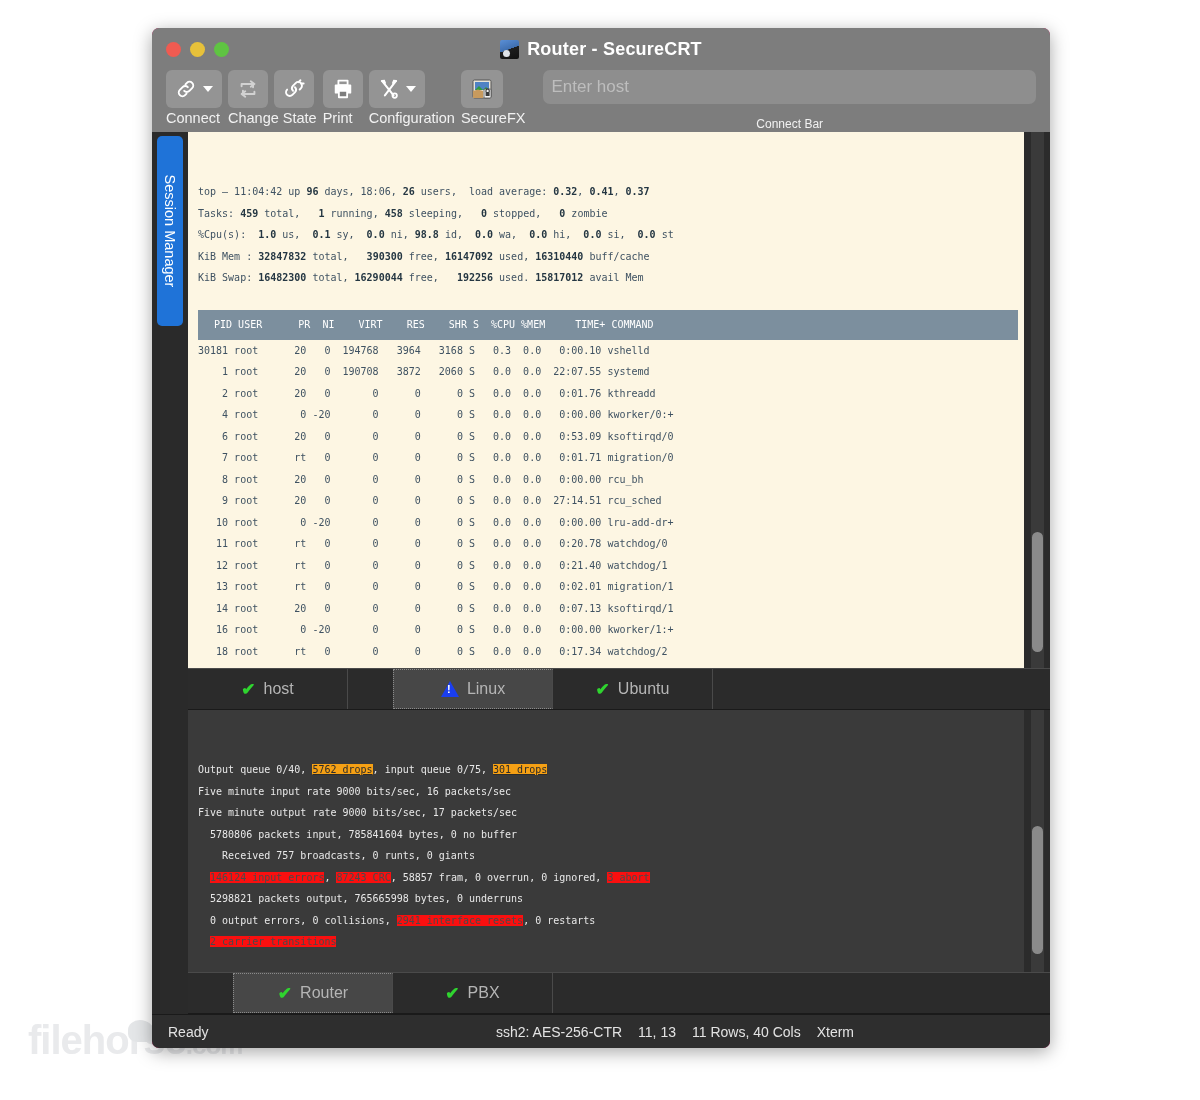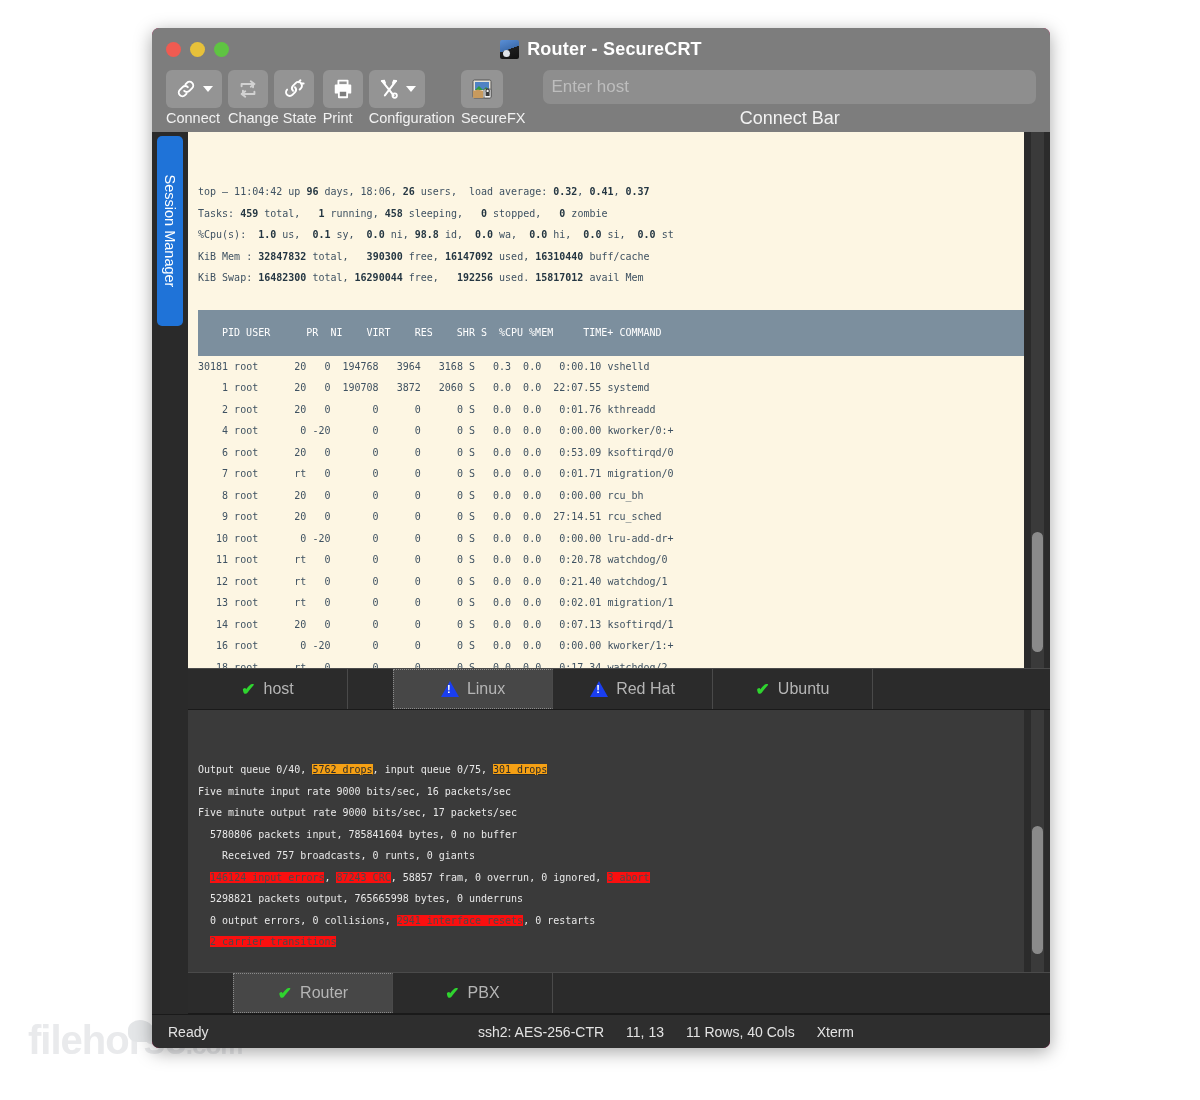--- a/index.html
+++ b/index.html
@@ -107,21 +107,21 @@
     margin-left:12px;
   }
   #host-input{
     width:100%;height:34px;box-sizing:border-box;
     background:#8e8e8e;border:none;border-radius:7px;
     color:#e9e9e9;font-size:17px;
     font-family:"Liberation Sans", sans-serif;
     padding:0 8px;outline:none;
   }
   #host-input::placeholder{color:#bdbdbd;}
-  #connect-bar-label{color:#f2f2f2;font-size:18px;margin-top:4px;}
+  #connect-bar-label{color:#f2f2f2;font-size:12px;margin-top:13px;}
 
   
   #body{
     flex:1;display:flex;min-height:0;
     background:#2a2a2a;
   }
 
   
   #session-tab{
     flex:0 0 36px;
@@ -155,21 +155,21 @@
     flex:0 0 536px;height:536px;
     background:#fdf6e3;
     color:#3f5262;
     padding:6px 0 0 10px;
     box-sizing:border-box;
   }
   #term-top b{font-weight:bold;color:#243642;}
   .hdrline{
     background:#7c8f9e;color:#ffffff;
     display:inline-block;
-    padding:12px;
+    padding:4px;
     width:812px;
   }
 
   
   .sbar{
     position:absolute;top:0;right:6px;width:13px;height:100%;
     background:#3a3a3a;
   }
   .sthumb{
     position:absolute;left:1px;width:11px;border-radius:6px;
@@ -231,21 +231,21 @@
   
   #statusbar{
     flex:0 0 34px;height:34px;
     background:#2e2e2e;
     display:flex;align-items:center;
     color:#e3e3e3;font-size:14px;
     padding:0 16px;box-sizing:border-box;
     border-top:1px solid #1a1a1a;
   }
   #status-right{
-    margin-left:auto;display:flex;gap:22px;align-items:center;
+    margin-left:auto;display:flex;gap:16px;align-items:center;
     padding-right:180px;
   }
   #status-right span{white-space:nowrap;}
 </style>
 </head>
 <body>
 
 <div id="watermark">
   <span>file</span><span class="horse">horse</span><span class="dotcom">.com</span>
 </div>
@@ -376,24 +376,20 @@
       <div class="tabstrip" id="tabs-top">
           <div class="tab">
             <span class="ico-check">✔</span>
             <span>host</span>
           </div>
           <div class="tab active">
             <span class="ico-warn"></span>
             <span>Linux</span>
           </div>
           <div class="tab">
-            <span class="ico-warn"></span>
-            <span>Red Hat</span>
-          </div>
-          <div class="tab">
             <span class="ico-check">✔</span>
             <span>Ubuntu</span>
           </div>
           <div class="tab-filler"></div>
         </div>
 
       <div id="term-bot" class="term">
         <div id="term-bot-content"><div><span>Output queue 0/40, </span><span class="hl-orange">5762 drops</span><span>, input queue 0/75, </span><span class="hl-orange">301 drops</span></div><div><span>Five minute input rate 9000 bits/sec, 16 packets/sec</span></div><div><span>Five minute output rate 9000 bits/sec, 17 packets/sec</span></div><div><span>  5780806 packets input, 785841604 bytes, 0 no buffer</span></div><div><span>    Received 757 broadcasts, 0 runts, 0 giants</span></div><div><span>  </span><span class="hl-red">146124 input errors</span><span>, </span><span class="hl-red">87243 CRC</span><span>, 58857 fram, 0 overrun, 0 ignored, </span><span class="hl-red">3 abort</span></div><div><span>  5298821 packets output, 765665998 bytes, 0 underruns</span></div><div><span>  0 output errors, 0 collisions, </span><span class="hl-red">2941 interface resets</span><span>, 0 restarts</span></div><div><span>  </span><span class="hl-red">2 carrier transitions</span></div><div>&nbsp;</div></div>
         <div class="sbar-gutter"></div>
         <div class="sbar">

